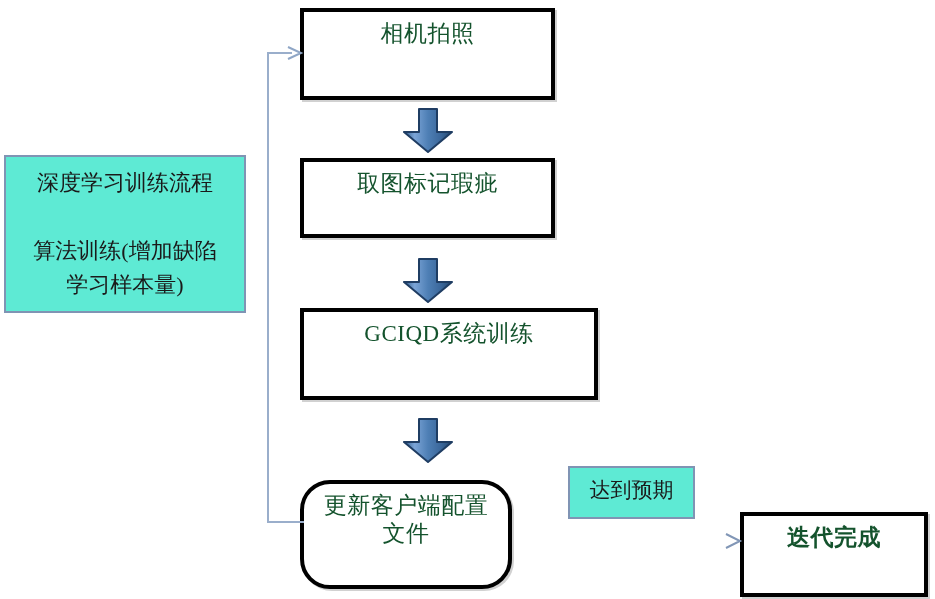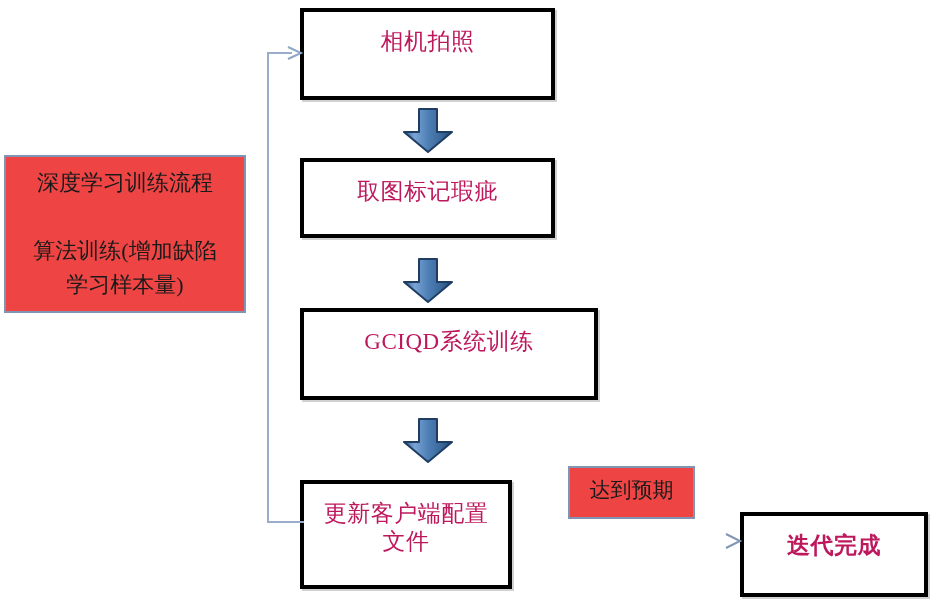--- a/index.html
+++ b/index.html
@@ -23,33 +23,32 @@
     background: #ffffff;
     border: 4px solid #000000;
     box-shadow: 2px 2px 0 rgba(0,0,0,0.18);
   }
   .proc-box .box-text {
     position: absolute;
     left: 0;
     right: 0;
     top: 8px;
     text-align: center;
-    color: #be185d;
+    color: #14532d;
     font-size: 23px;
     line-height: 1.22;
     letter-spacing: 0.5px;
     white-space: pre-line;
-    margin-top: 8px;
   }
 
   
   .note-box {
     position: absolute;
     box-sizing: border-box;
-    background: #ef4444;
+    background: #5eead4;
     border: 2px solid #8094b4;
   }
   .note-box .note-text {
     position: absolute;
     left: 4px;
     right: 4px;
     top: 50%;
     transform: translateY(-50%);
     text-align: center;
     color: #1a1a1a;
@@ -137,21 +136,21 @@
           <stop offset="22%" stop-color="#7ba4d6"></stop>
           <stop offset="50%" stop-color="#4e7fb5"></stop>
           <stop offset="78%" stop-color="#3a6699"></stop>
           <stop offset="100%" stop-color="#23486f"></stop>
         </linearGradient>
       </defs>
       <path d="M21,1 L39,1 L39,24 L54,24 L30,44 L6,24 L21,24 Z" fill="url(#ag3)" stroke="#1f3d63" stroke-width="2" stroke-linejoin="round"></path>
     </svg>
   </div>
 
-  <div class="proc-box" style="left:300px; top:480px; width:212px; height:109px;">
+  <div class="proc-box" style="left:300px; top:480px; width:212px; height:109px;border-radius:30px;">
     <div class="box-text">更新客户端配置
 文件</div>
   </div>
 
   <div class="note-box label" style="left:568px; top:466px; width:127px; height:53px;">
     <div class="note-text">达到预期</div>
   </div>
 
   <div class="proc-box" style="left:740px; top:512px; width:188px; height:85px;font-weight:bold;">
     <div class="box-text">迭代完成</div>

